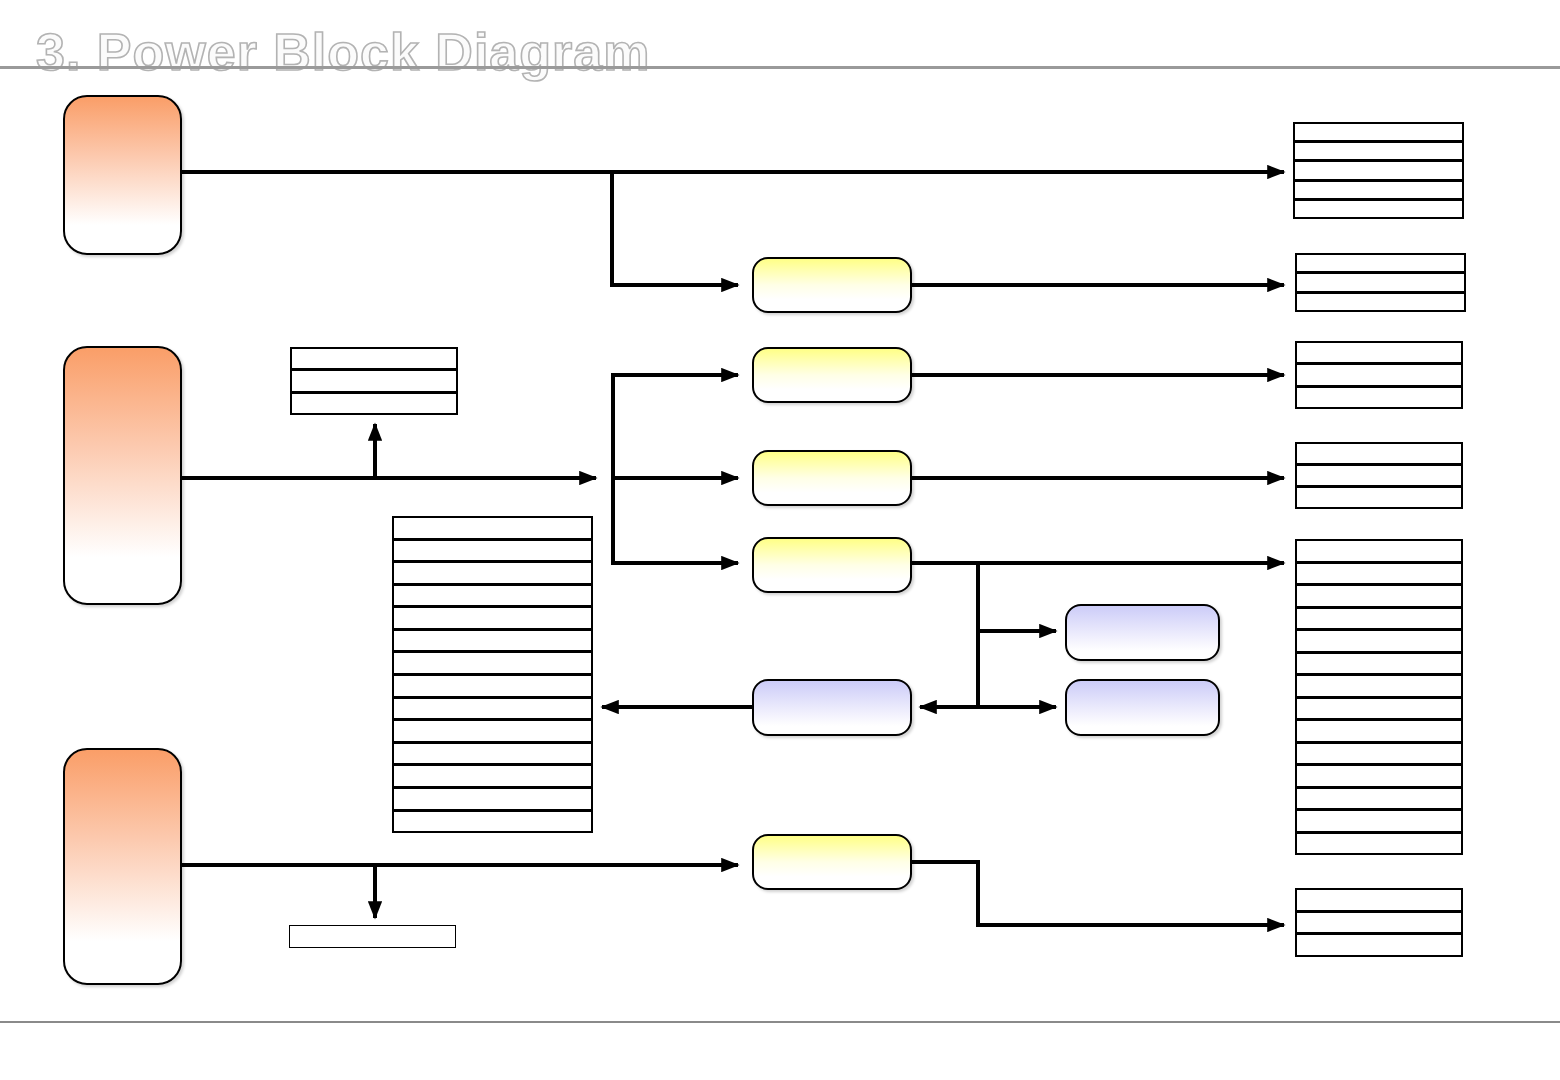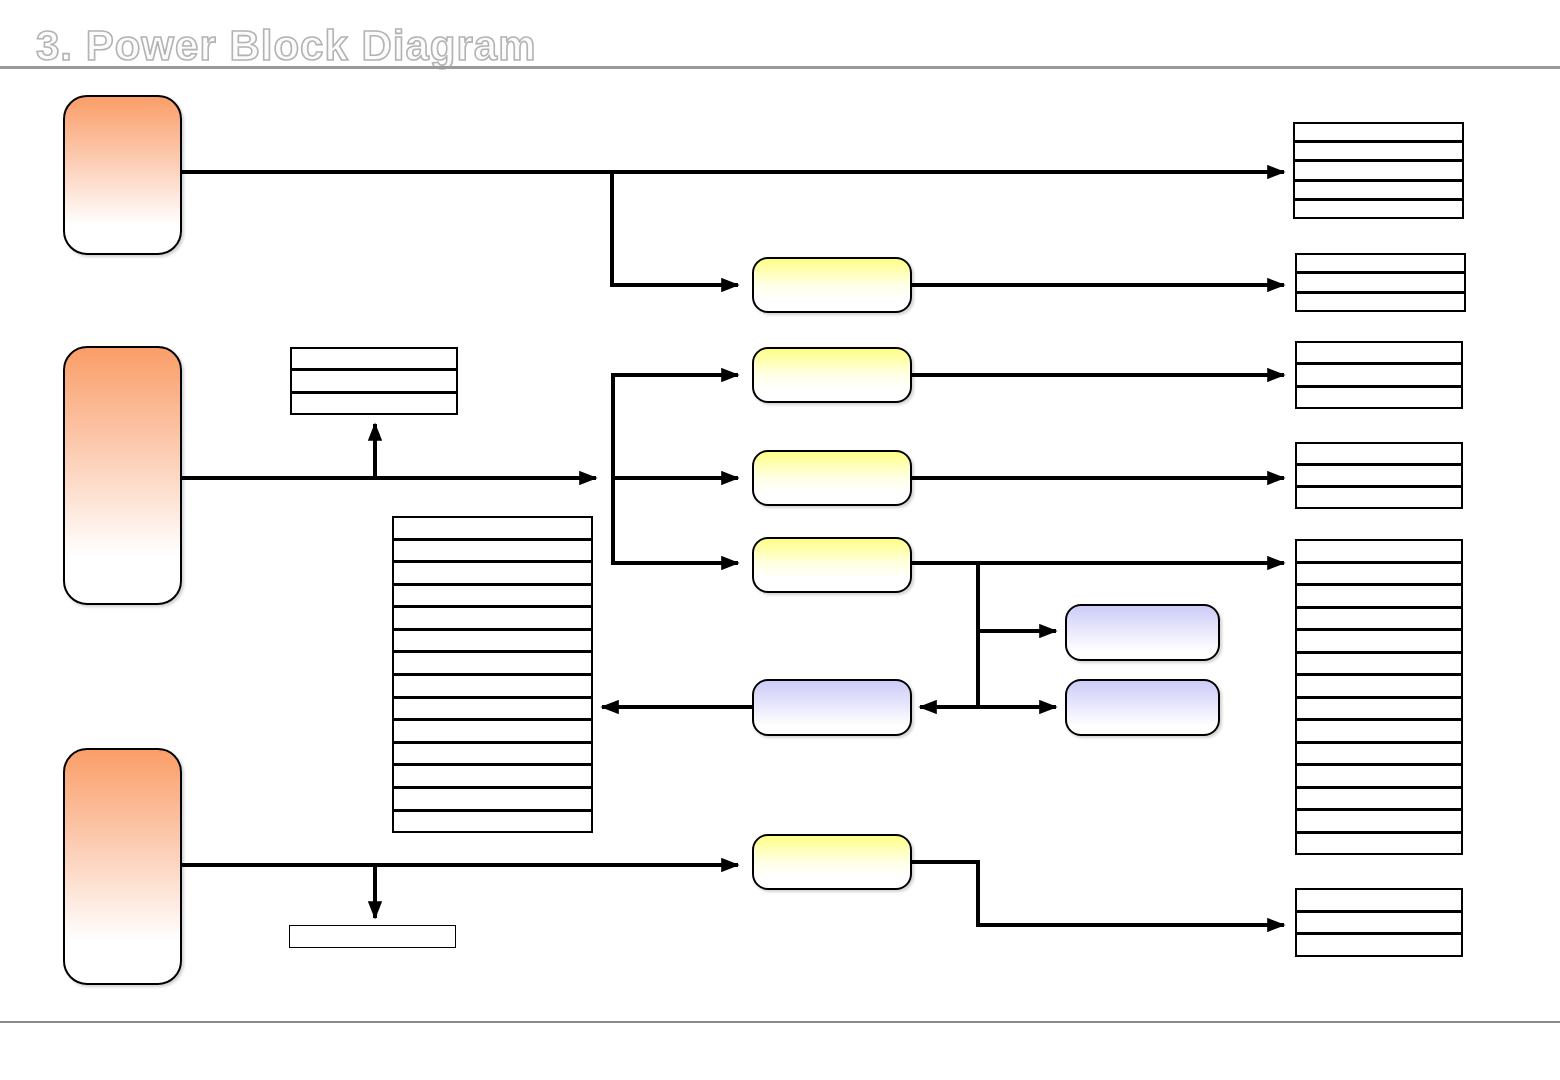--- a/index.html
+++ b/index.html
@@ -1,18 +1,18 @@
 <!DOCTYPE html>
 <html><head>
 <meta charset="utf-8">
 <style>
   html,body{margin:0;padding:0;background:#ffffff;}
   .stage{position:relative;width:1560px;height:1080px;background:#ffffff;overflow:hidden;
          font-family:"Liberation Sans", sans-serif;}
-  .title{position:absolute;left:36px;top:22px;font-size:42px;font-weight:bold;letter-spacing:1px;
+  .title{position:absolute;left:36px;top:22px;font-size:52px;font-weight:bold;letter-spacing:1px;
          color:#fbfbfb;-webkit-text-stroke:1.6px #b3b3b3;text-shadow:0 0 1px #d5d5d5;}
   .rule{position:absolute;left:0;width:1560px;background:#9a9a9a;}
   .rule.top{top:66px;height:3px;}
   .rule.bottom{top:1021px;height:2px;background:#8a8a8a;}
   .wires{position:absolute;left:0;top:0;}
   .blk{position:absolute;border:2px solid #000;box-shadow:2px 2px 3px rgba(0,0,0,0.18);}
   .src{border-radius:24px;background:linear-gradient(180deg,#fa9e68 0%,#fcc9ae 38%,#ffffff 82%);}
   .reg{border-radius:16px;background:linear-gradient(180deg,#ffff87 0%,#ffffe6 50%,#ffffff 78%);}
   .sec{border-radius:16px;background:linear-gradient(180deg,#ccccf8 0%,#f2f1fd 62%,#ffffff 85%);}
   .tbl{position:absolute;border:2px solid #000;background:#ffffff;display:flex;flex-direction:column;

